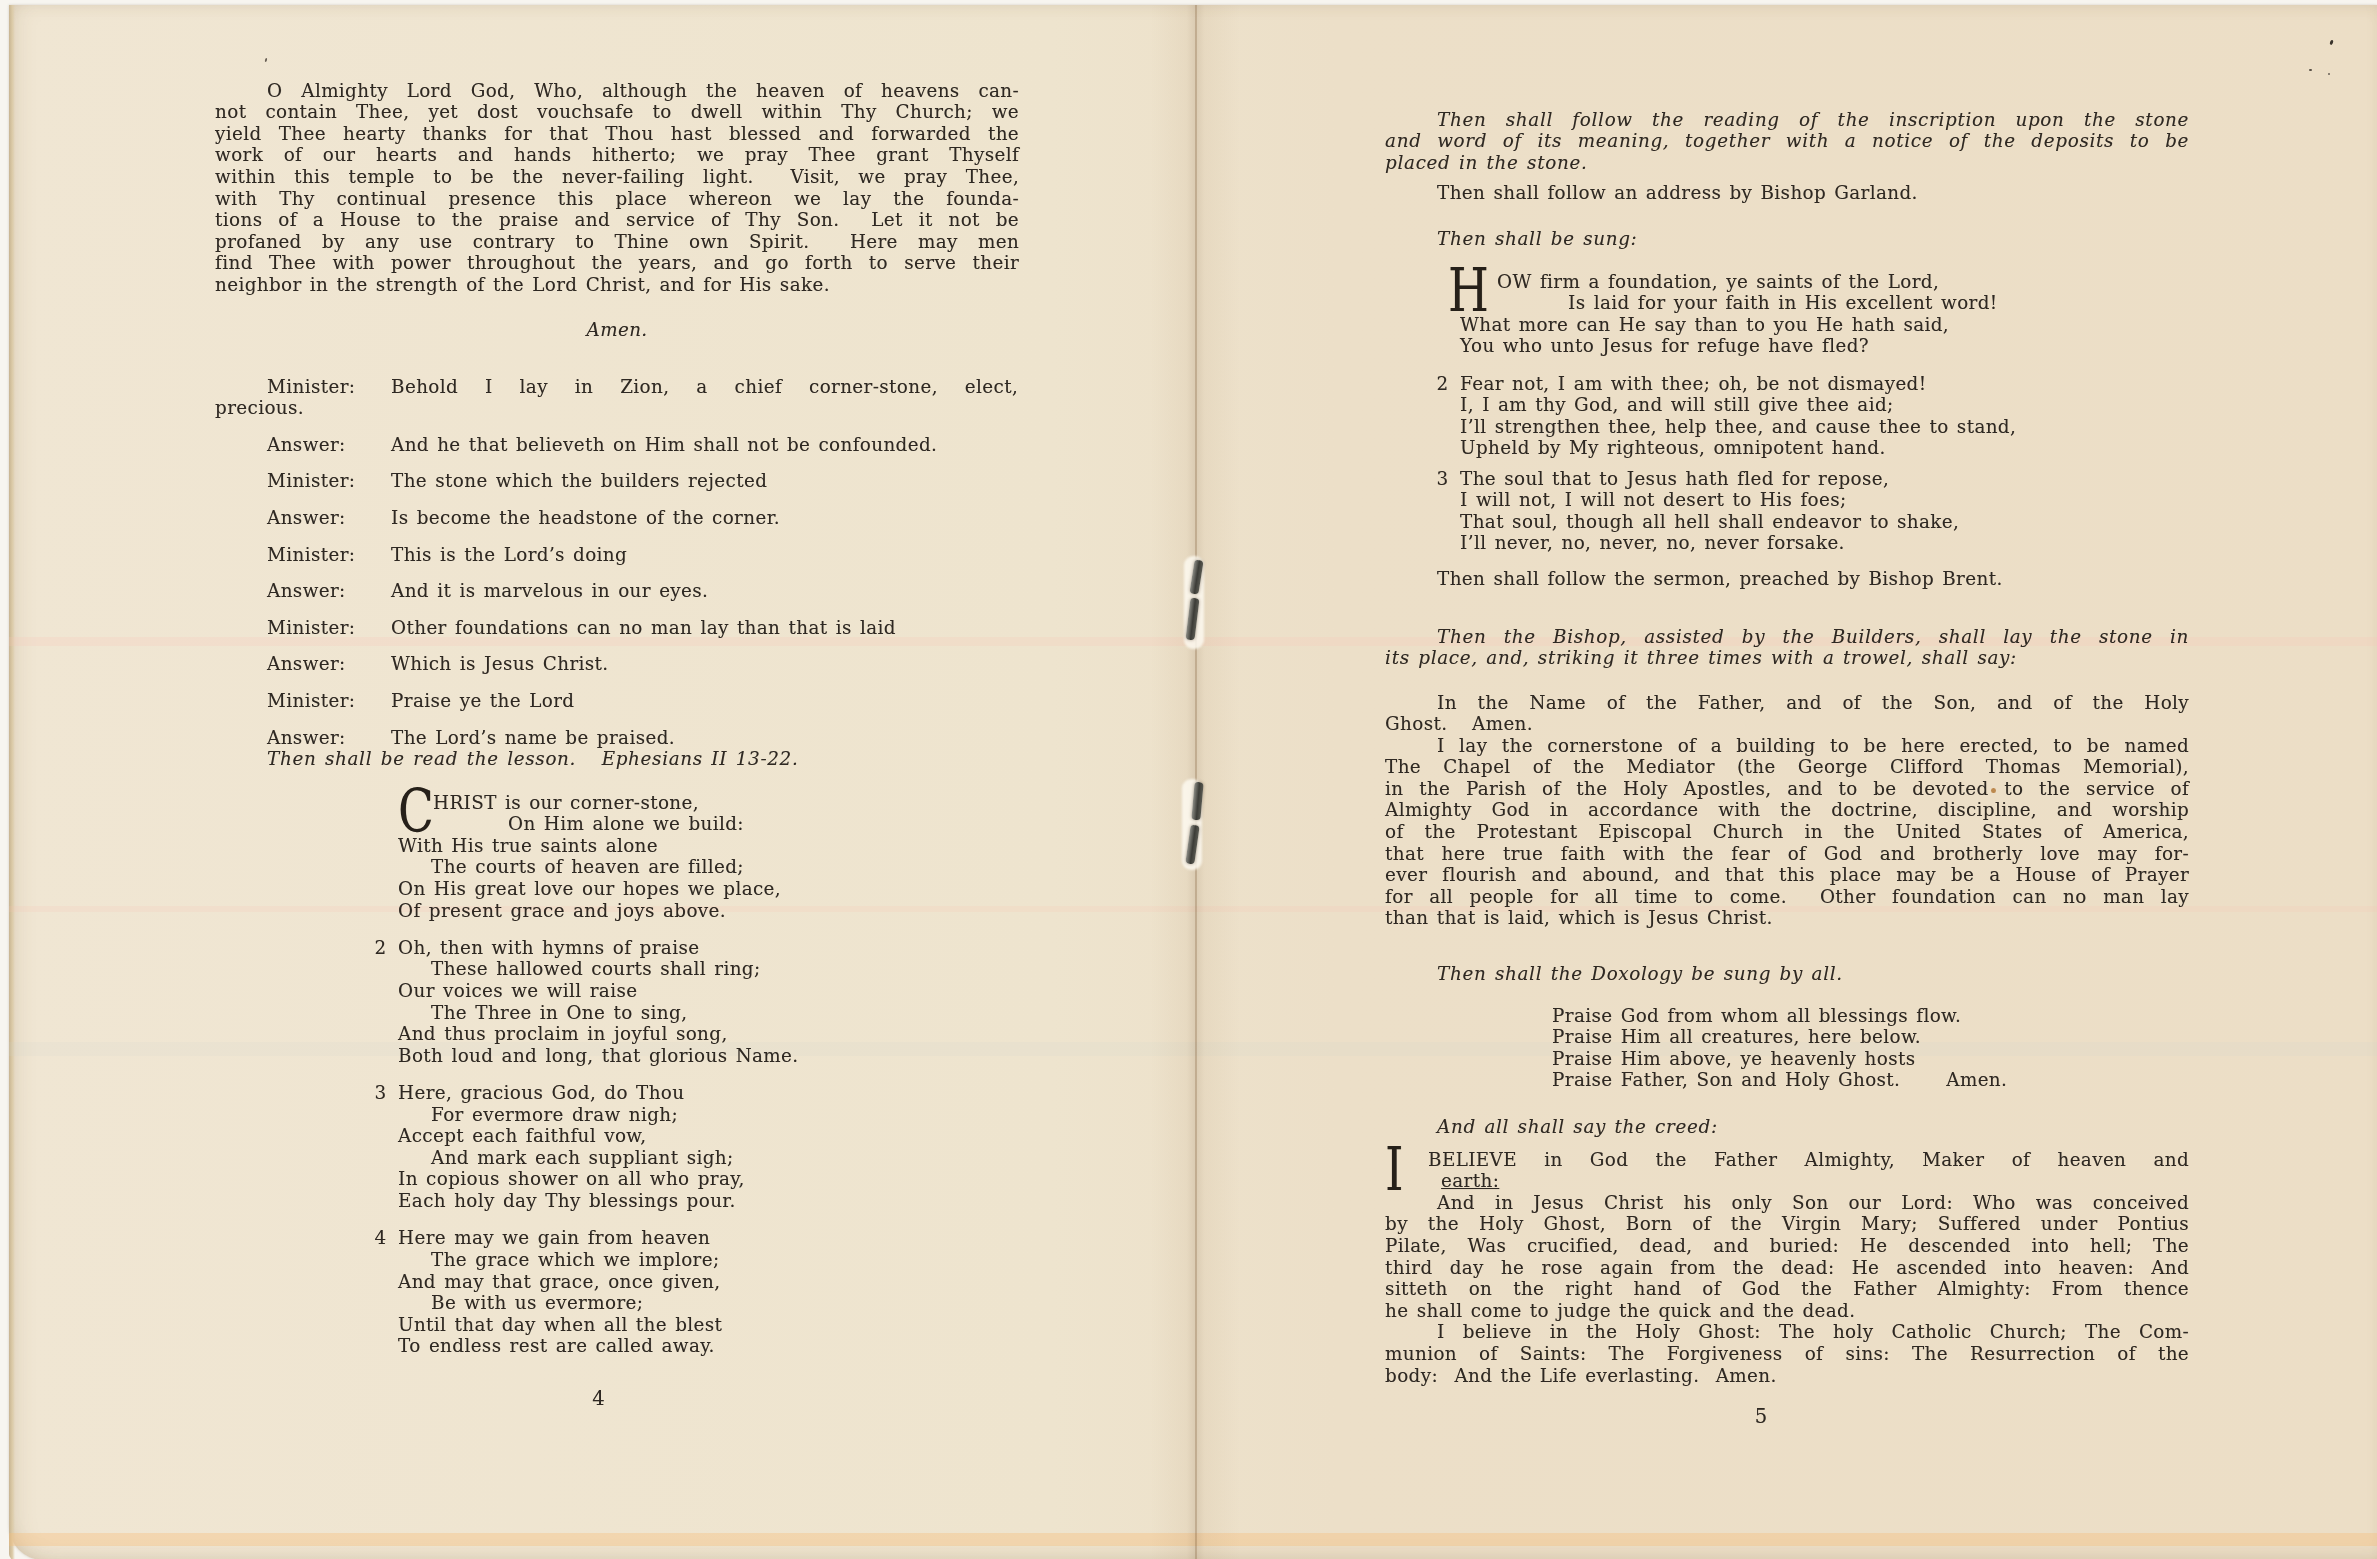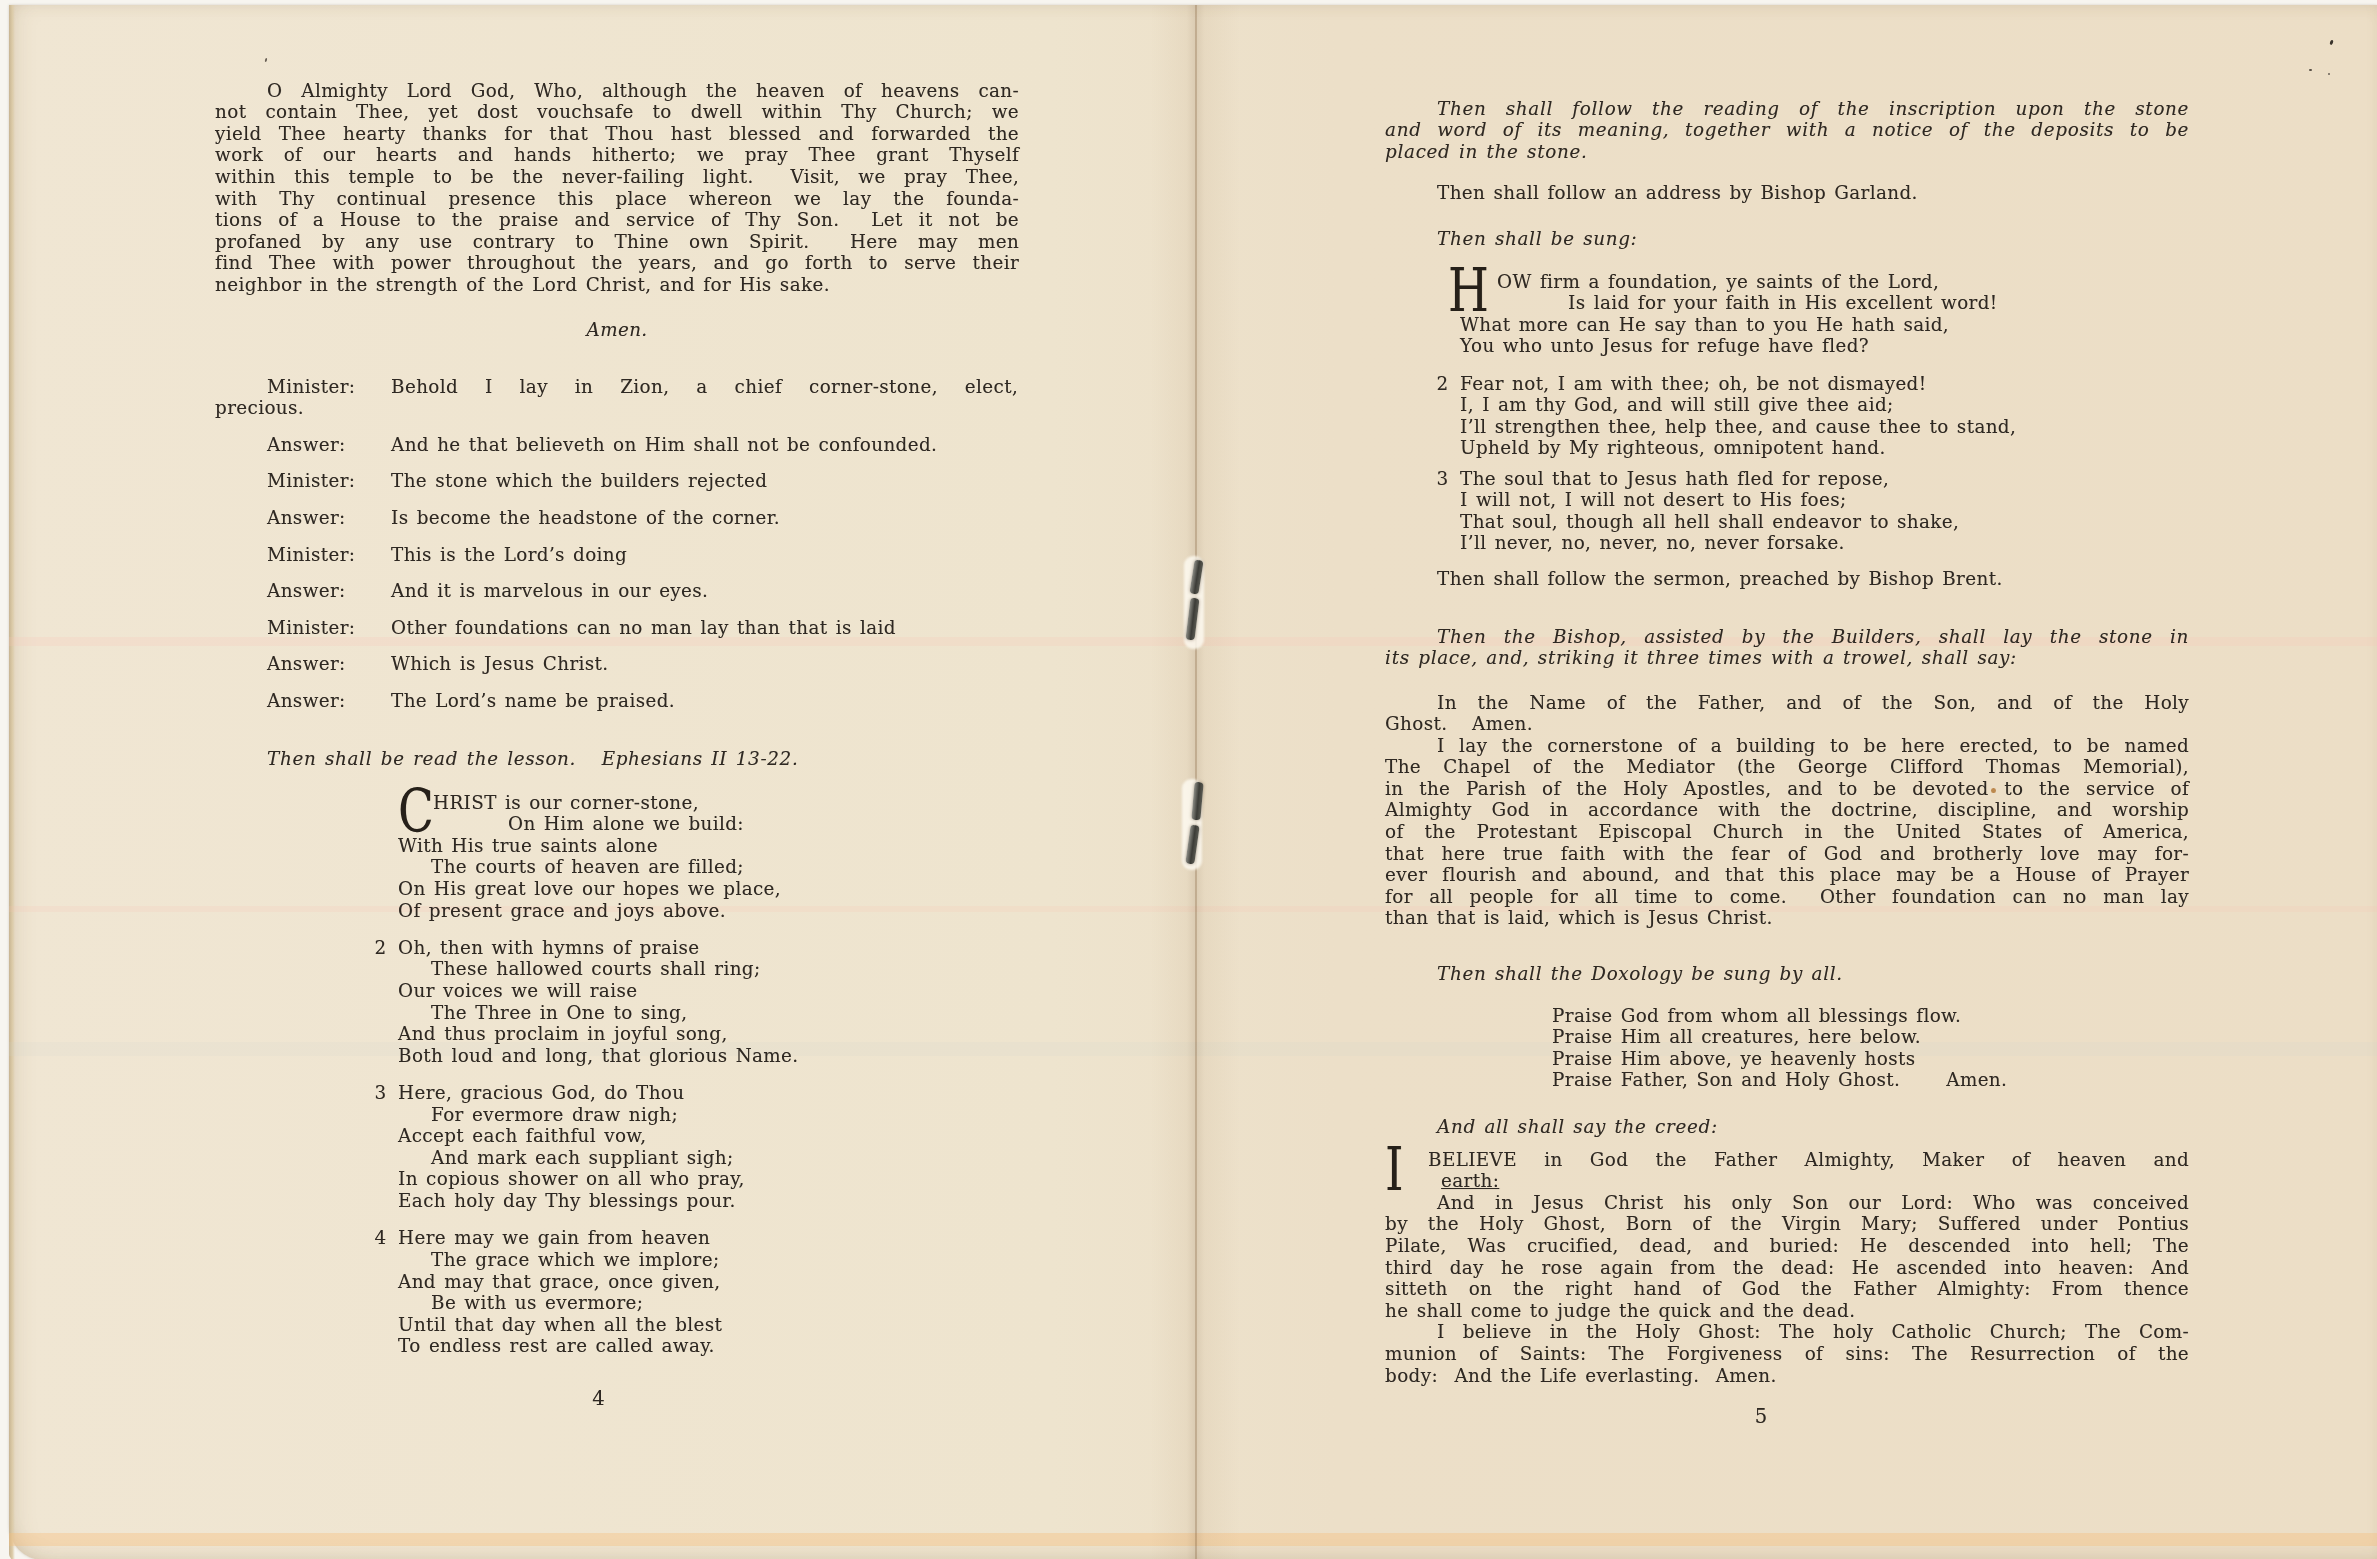--- a/index.html
+++ b/index.html
@@ -92,21 +92,21 @@
   .dropcap{
     position:absolute;left:0;top:-3.3px;font-size:60px;line-height:46px;
     transform:scaleX(.78);transform-origin:0 0;letter-spacing:0;color:#262019;
   }
   .p54{padding-left:35px;}
   .p168{padding-left:110px;}
   .p57{padding-left:37px;}
   .p165{padding-left:108px;}
 
   
-  .b-rub1{top:93px;}
+  .b-rub1{top:104px;}
   .b-addr{top:177px;}
   .b-sung{top:223px;}
   .b-hymn2{top:266px;left:75px;width:725px;}
   .b-sermon{top:563px;}
   .b-rub2{top:621px;}
   .b-invoc{top:687px;}
   .b-stone{top:730px;}
   .b-doxr{top:958px;}
   .b-dox{top:1000px;left:167px;width:588px;}
   .b-creedr{top:1111px;}
@@ -162,20 +162,21 @@
         <span class="vlabel">Minister:</span><span class="vtext">Behold I lay in Zion, a chief corner-stone, elect,</span>
       </div>
       <div class="line">precious.</div>
       <div class="vrow"><span class="vlabel">Answer:</span><span class="line">And he that believeth on Him shall not be confounded.</span></div>
       <div class="vrow"><span class="vlabel">Minister:</span><span class="line">The stone which the builders rejected</span></div>
       <div class="vrow"><span class="vlabel">Answer:</span><span class="line">Is become the headstone of the corner.</span></div>
       <div class="vrow"><span class="vlabel">Minister:</span><span class="line">This is the Lord’s doing</span></div>
       <div class="vrow"><span class="vlabel">Answer:</span><span class="line">And it is marvelous in our eyes.</span></div>
       <div class="vrow"><span class="vlabel">Minister:</span><span class="line">Other foundations can no man lay than that is laid</span></div>
       <div class="vrow"><span class="vlabel">Answer:</span><span class="line">Which is Jesus Christ.</span></div>
+      <div class="vrow"><span class="vlabel">Minister:</span><span class="line">Praise ye the Lord</span></div>
       <div class="vrow"><span class="vlabel">Answer:</span><span class="line">The Lord’s name be praised.</span></div>
     </div>
 
     <div class="block b-lesson rubric line ind">Then shall be read the lesson.   Ephesians II 13-22.</div>
 
     <div class="block b-hymn1">
       <div class="verse">
         <span class="dropcap">C</span>
         <div class="hline p54">HRIST is our corner-stone,</div>
         <div class="hline p168">On Him alone we build:</div>

